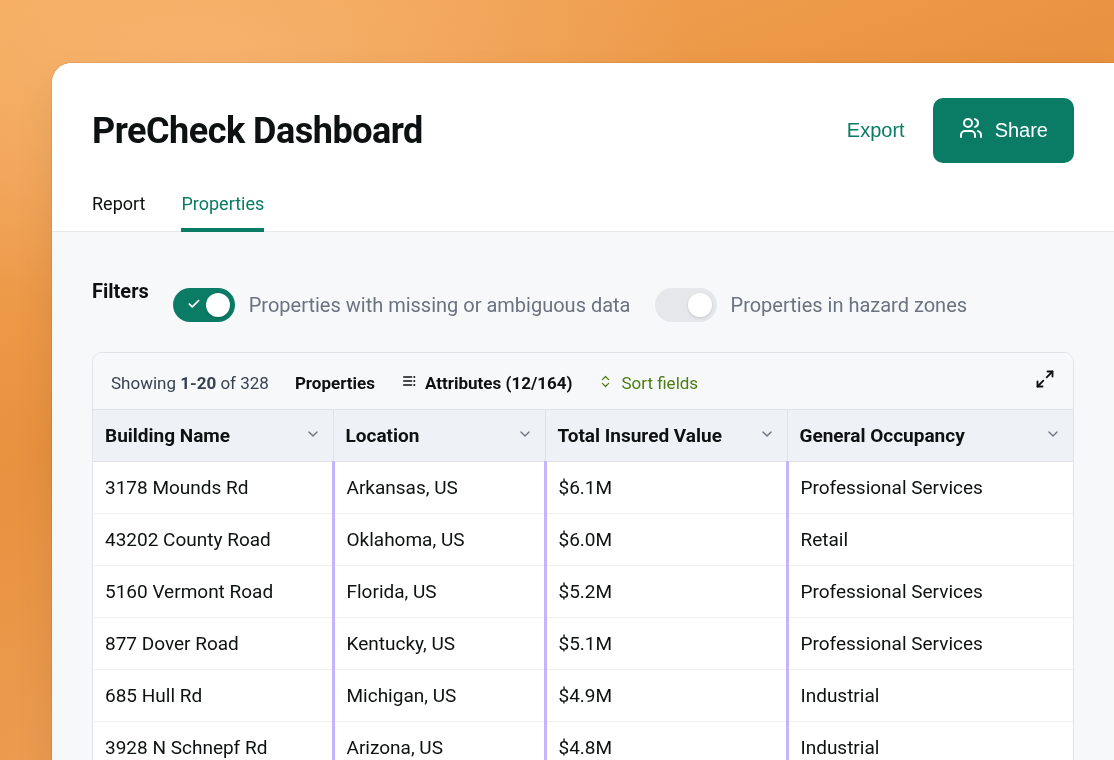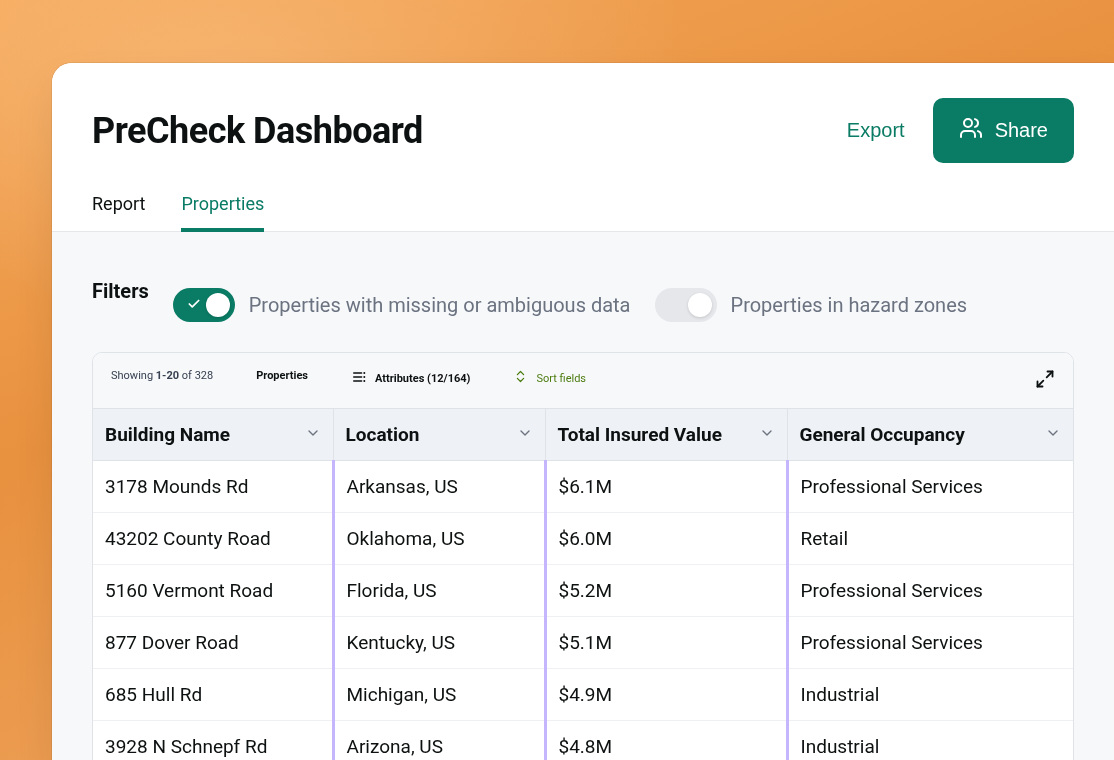--- a/index.html
+++ b/index.html
@@ -166,25 +166,25 @@
       margin-top: 28px;
     }
     .table-wrap {
       border: 1px solid #dfe3e8;
       border-radius: 10px 10px 0 0;
       overflow: hidden;
       background: #fff;
     }
     .table-toolbar {
       display: flex;
-      align-items: flex-start;
-      gap: 43px;
+      align-items: flex-end;
+      gap: 26px;
       padding: 16px 18px;
       background: #f6f8fa;
-      font-size: 11px;
+      font-size: 17px;
       color: #374151;
     }
     .table-toolbar .showing b { font-weight: 700; }
     .table-toolbar .tb-item {
       font-weight: 700;
       color: #0e1111;
       display: flex;
       align-items: center;
       gap: 8px;
       cursor: pointer;

